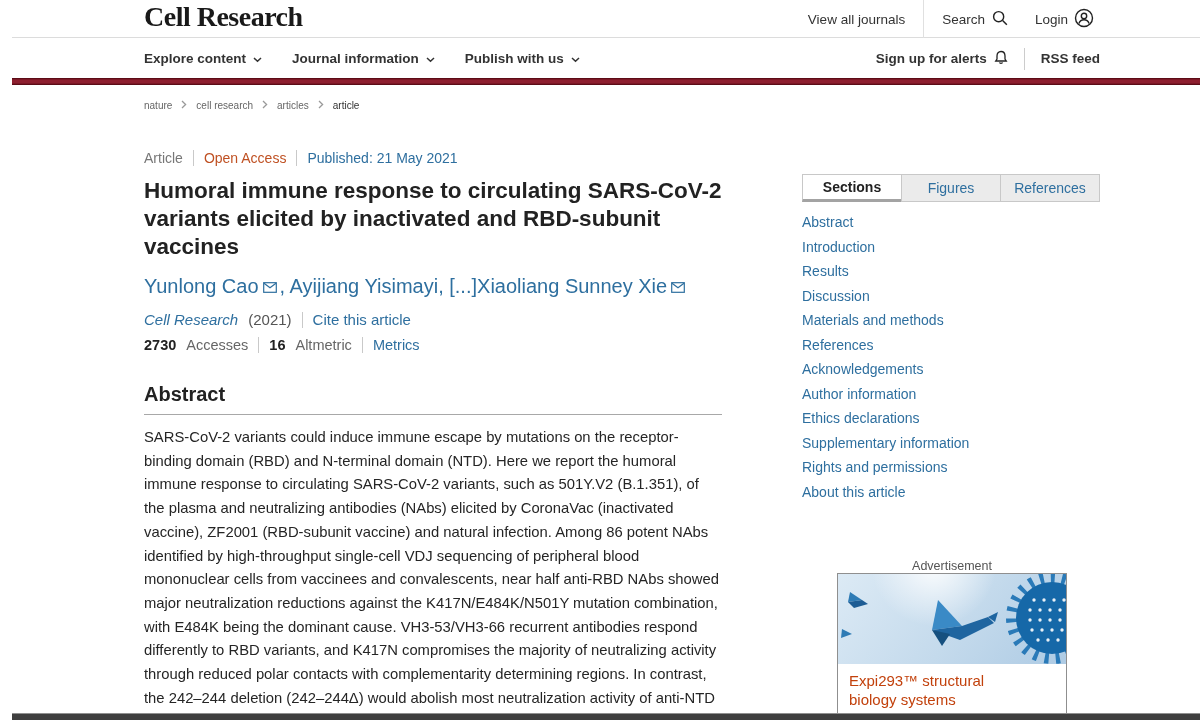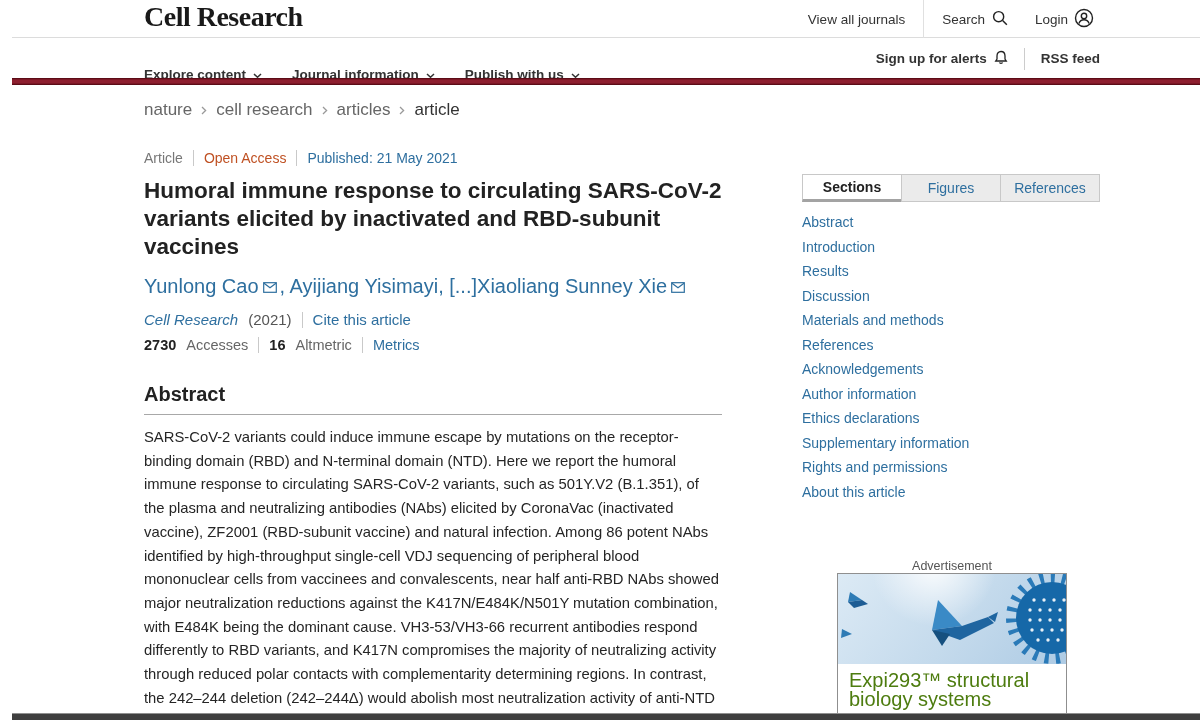--- a/index.html
+++ b/index.html
@@ -11,29 +11,29 @@
   
   .header { position:absolute; top:0; left:0; width:1200px; height:38px; background:#fff; border-bottom:1px solid #dcdcdc; }
   .logo { position:absolute; left:132px; top:1px; font-family:"Liberation Serif", serif; font-size:28px; font-weight:600; color:#191919; letter-spacing:-0.5px; cursor:pointer; }
   .header-right { position:absolute; right:118px; top:0; height:38px; display:flex; align-items:center; }
   .header-link { font-size:13.5px; color:#333; cursor:pointer; display:flex; align-items:center; gap:6px; }
   .hdr-sep { width:1px; height:38px; background:#e0e0e0; margin:0 18px; }
   .hdr-gap { width:26px; }
 
   
   .navbar { position:absolute; top:39px; left:0; width:1200px; height:39px; background:#fff; }
-  .nav-left { position:absolute; left:132px; top:16px; height:39px; display:flex; align-items:center; gap:30px; }
+  .nav-left { position:absolute; left:132px; top:0; height:39px; display:flex; align-items:center; gap:30px; }
   .nav-item { font-size:13.5px; font-weight:700; color:#333; display:flex; align-items:center; gap:7px; cursor:pointer; }
   .nav-right { position:absolute; right:112px; top:0; height:39px; display:flex; align-items:center; }
   .nav-sep { width:1px; height:22px; background:#ccc; margin:0 16px; }
   .maroon-bar { position:absolute; top:78px; left:0; width:1200px; height:7px;
     background:linear-gradient(to bottom,#4d060f 0%, #8e1f2f 30%, #8e1f2f 70%, #4d060f 100%); }
 
   
-  .breadcrumb { position:absolute; left:132px; top:100px; display:flex; align-items:center; gap:9px; font-size:17px; color:#666; }
+  .breadcrumb { position:absolute; left:132px; top:100px; display:flex; align-items:center; gap:9px; font-size:10px; color:#666; }
   .crumb { cursor:pointer; }
   .crumb.last { color:#333; }
 
   
   .left-col { position:absolute; left:132px; top:150px; width:578px; }
   .meta-row { display:flex; align-items:center; gap:10px; font-size:14px; }
   .meta-type { color:#777; }
   .meta-oa { color:#bf5022; cursor:pointer;text-align:right; }
   .meta-pub { color:#2e6f9f; }
   .vsep { width:1px; height:16px; background:#c9c9c9; }
@@ -61,21 +61,21 @@
   .tab:first-child { margin-left:0; }
   .tab.active { background:#fff; color:#222; font-weight:700; border-bottom:3px solid #a3a3a3; }
   .toc { margin-top:13px; }
   .toc-item { font-size:14px; color:#2e6f9f; margin-bottom:10.5px; line-height:14px; cursor:pointer; }
 
   .ad-label { position:absolute; left:825px; top:559px; width:230px; text-align:center; font-size:12.5px; color:#555; }
   .ad { position:absolute; left:825px; top:573px; width:230px; height:147px; border:1px solid #8f8f8f; background:#fff; cursor:pointer; }
   .ad-img { position:relative; width:228px; height:90px; overflow:hidden;
     background:radial-gradient(circle at 42% -12%, rgba(255,255,255,0.95) 0%, rgba(255,255,255,0) 38%),
                linear-gradient(130deg,#dceaf5 0%, #c4daec 55%, #aecbe4 100%); }
-  .ad-caption { padding:7px 11px 0 11px; font-size:20px; line-height:19px; color:#4d7c0f; }
+  .ad-caption { padding:7px 11px 0 11px; font-size:15px; line-height:19px; color:#c2410c; }
 
   
   .bottom-bar { position:absolute; left:0; bottom:0; width:1200px; height:7px;
     background:linear-gradient(to bottom,#909090 0 1px, #3f3f3f 1px 100%); }
 </style>
 </head>
 <body>
 
 <div id="screen">
 

